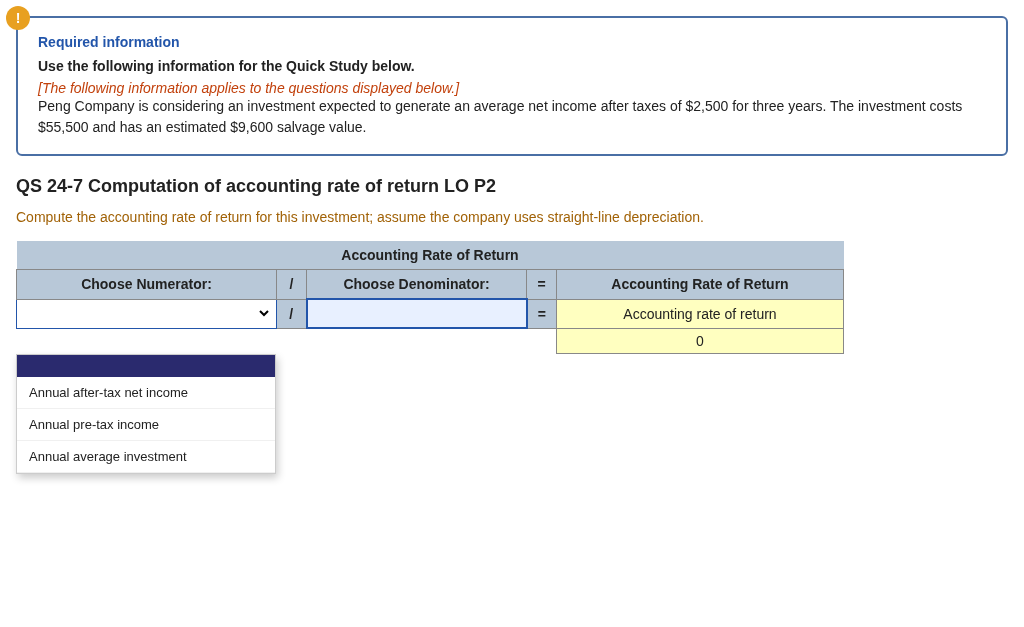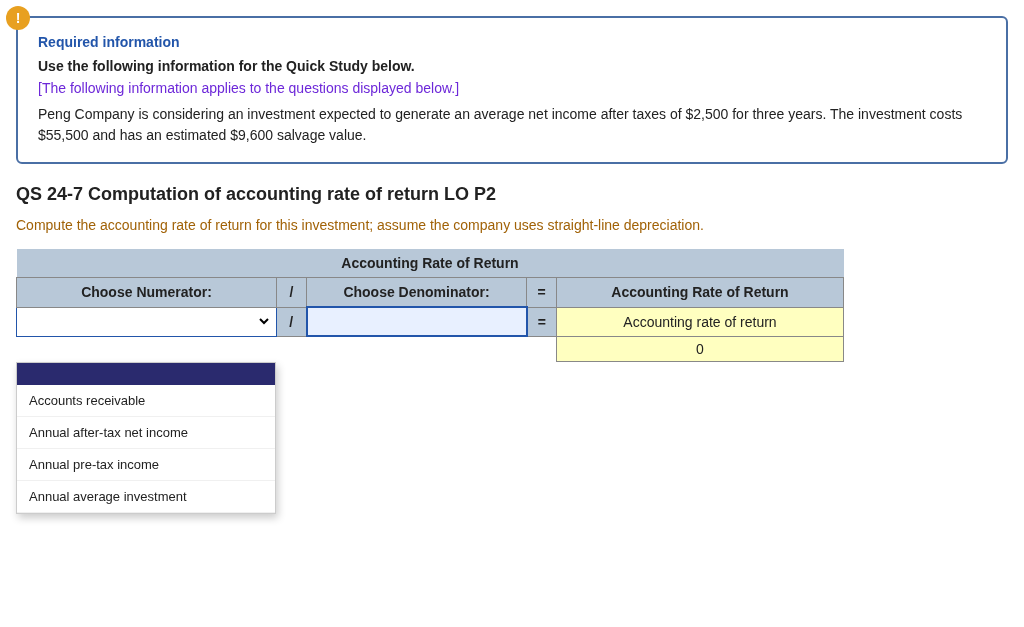--- a/index.html
+++ b/index.html
@@ -39,22 +39,22 @@
     .info-box .required-label {
       color: #2255aa;
       font-weight: bold;
       margin-bottom: 8px;
     }
     .info-box .bold-text {
       font-weight: bold;
       margin-bottom: 6px;
     }
     .info-box .italic-text {
-      margin-bottom: 8px;
-      color: #6d28d9;
+      font-style: italic;
+      color: #c2410c;
     }
     .info-box .body-text {
       color: #222;
       line-height: 1.5;
     }
 
     
     .section-title {
       font-size: 18px;
       font-weight: bold;
@@ -247,19 +247,18 @@
         <td style="border:none; padding:0;"></td>
         <td style="border:none; padding:0;"></td>
         <td class="result-value-cell">0</td>
       </tr>
     </tbody>
   </table>
 
   <div class="dropdown-list-container" style="margin-top:0;">
     <div class="dropdown-list">
       <div class="list-header"></div>
-      <div class="list-item">Accounts receivable</div>
       <div class="list-item">Annual after-tax net income</div>
       <div class="list-item">Annual pre-tax income</div>
       <div class="list-item">Annual average investment</div>
     </div>
   </div>
 </div>
 
 </body></html>

